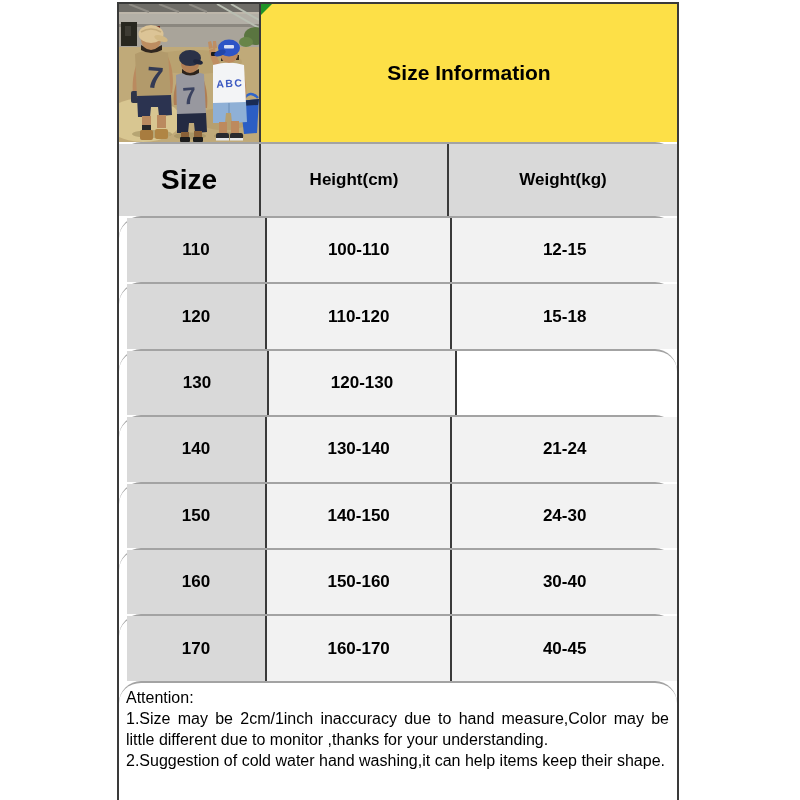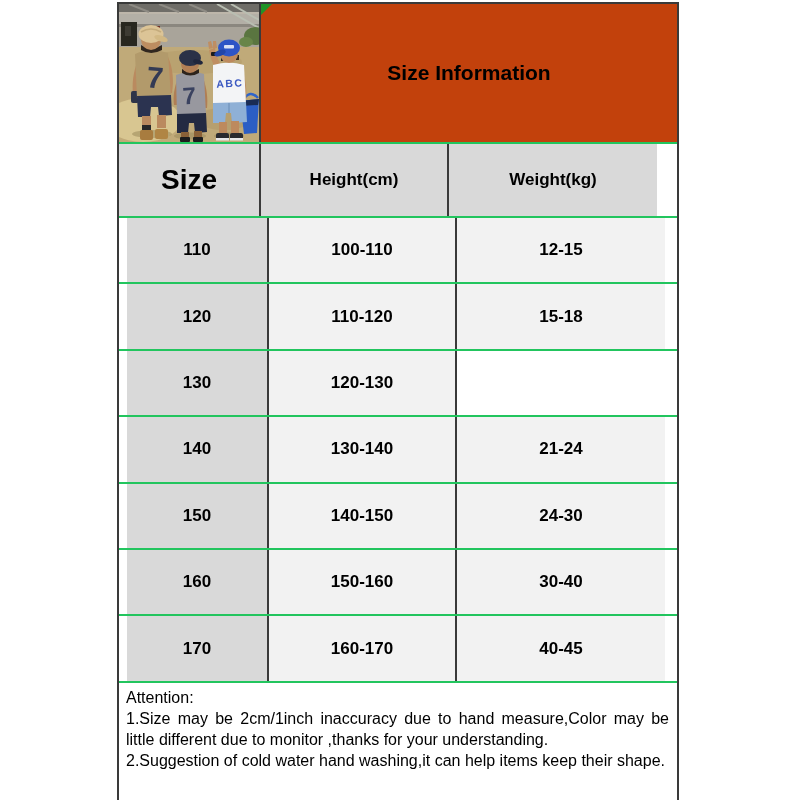--- a/index.html
+++ b/index.html
@@ -6,34 +6,34 @@
   .page {
     position:relative; width:800px; height:800px; background:#ffffff;
     font-family:"Liberation Sans", sans-serif; color:#000;
     overflow:hidden;
   }
   .sheet {
     position:absolute; left:117px; top:2px; width:562px;
     box-sizing:border-box; border:2px solid #3a3a3a; background:#fff;
   }
   .trow { display:flex; box-sizing:border-box; }
-  .trow + .trow, .attention { border-top:2px solid #22c55e; }
+  .trow + .trow, .attention { border-top:2px solid #a3a3a3;border-radius:22px; }
   .cell {
     box-sizing:border-box; display:flex; align-items:center; justify-content:center;
     text-align:center;
   }
   .c1 { width:142px; border-right:2px solid #3a3a3a; }
   .c2 { width:188px; border-right:2px solid #3a3a3a; }
-  .c3 { width:208px; }
+  .c3 { width:228px; }
   .row-top { height:138px; }
   .row-head { height:74px; }
   .row-data { height:66.4px; }
   .photo-cell { padding:0; background:#bdb6aa; overflow:hidden; position:relative; }
   .photo-cell svg { display:block; width:140px; height:138px; }
-  .title-cell { background:#c2410c; position:relative; font-size:21px; font-weight:bold; }
+  .title-cell { background:#fde047; position:relative; font-size:21px; font-weight:bold; }
   .corner-tri {
     position:absolute; top:0; left:0; width:0; height:0;
     border-top:11px solid #1f9427; border-right:11px solid transparent;
   }
   .row-head .cell { background:#d9d9d9; font-weight:bold; font-size:17px; }
   .row-head .c1 { font-size:28px; }
   .row-data .c1 { background:#d9d9d9; font-weight:bold; font-size:17px;margin-left:8px; }
   .row-data .c2, .row-data .c3 { background:#f2f2f2; font-weight:bold; font-size:17px; }
   .attention {
     box-sizing:border-box; height:127px; background:#ffffff;

